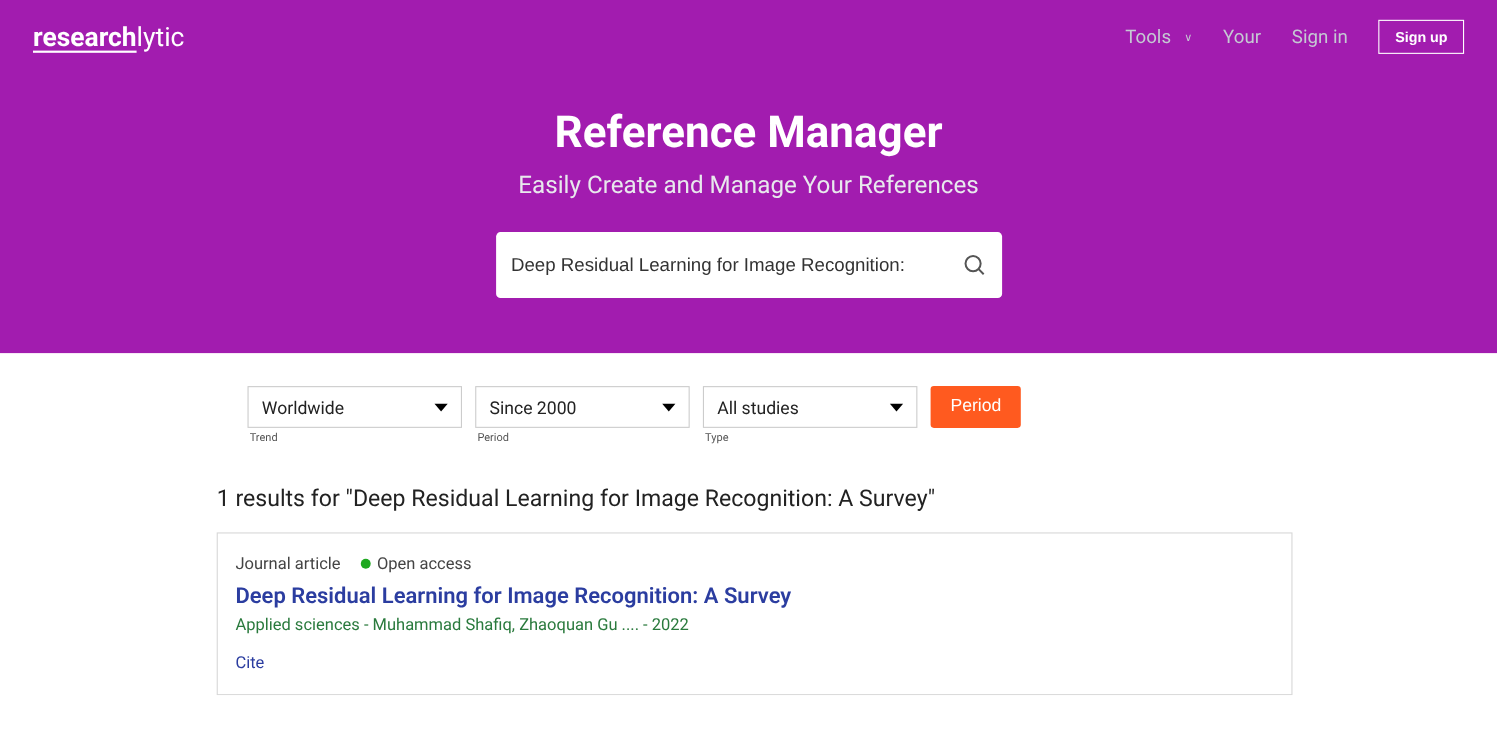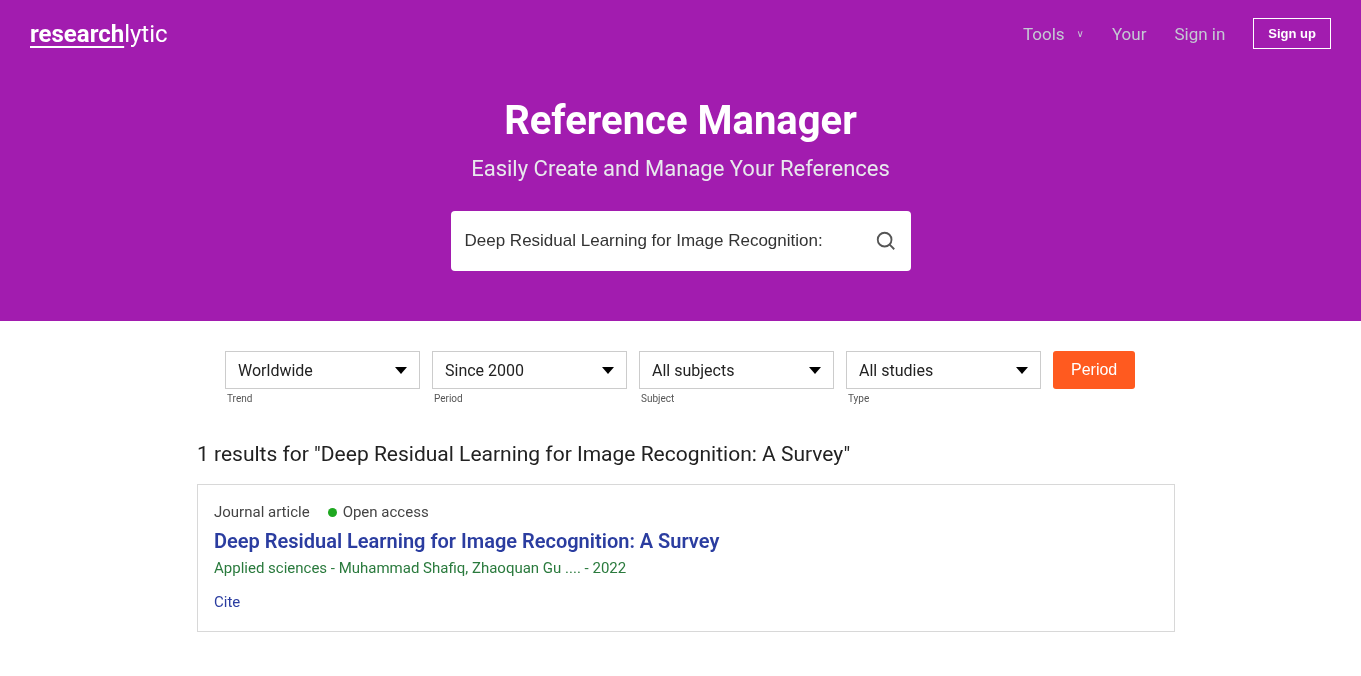--- a/index.html
+++ b/index.html
@@ -241,27 +241,20 @@
   </div>
   <div class="filter-group">
     <div class="filter-select">
       <span>Since 2000</span>
       <div class="filter-triangle"></div>
     </div>
     <span class="filter-label">Period</span>
   </div>
   <div class="filter-group">
     <div class="filter-select">
-      <span>All subjects</span>
-      <div class="filter-triangle"></div>
-    </div>
-    <span class="filter-label">Subject</span>
-  </div>
-  <div class="filter-group">
-    <div class="filter-select">
       <span>All studies</span>
       <div class="filter-triangle"></div>
     </div>
     <span class="filter-label">Type</span>
   </div>
   <button class="filter-btn">Period</button>
 </div>
 
 <div class="results-section">
   <h2 class="results-heading">1 results for "Deep Residual Learning for Image Recognition: A Survey"</h2>

